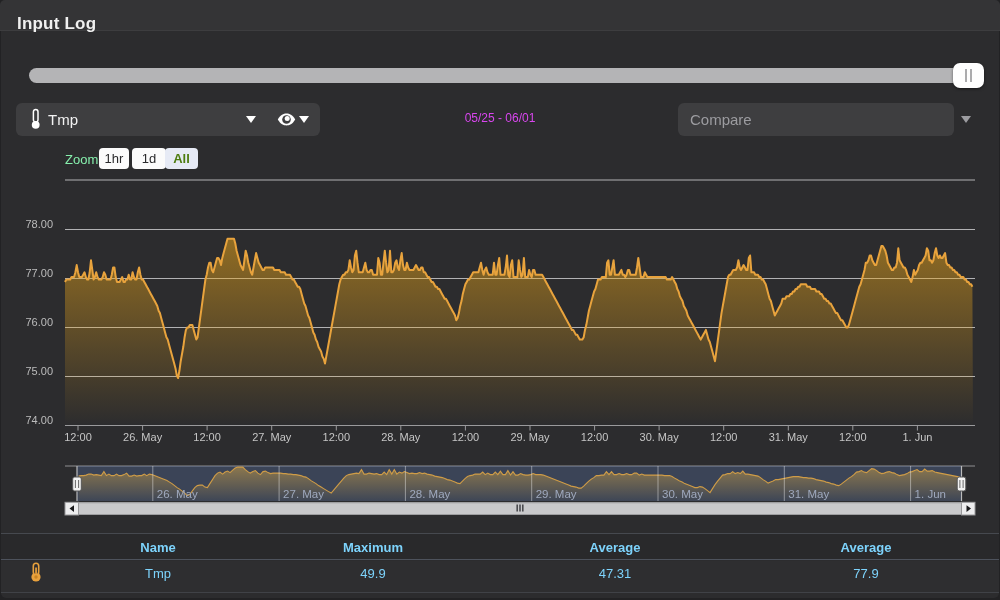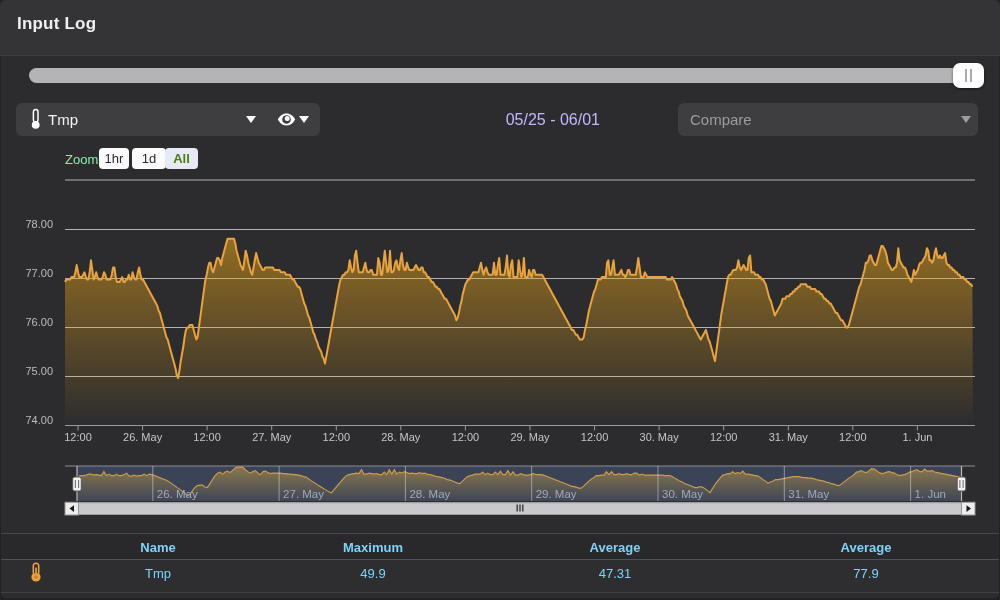--- a/index.html
+++ b/index.html
@@ -1,29 +1,29 @@
 <!DOCTYPE html>
 <html><head><meta charset="utf-8">
 <style>
 *{margin:0;padding:0;box-sizing:border-box}
 html,body{width:1000px;height:600px;background:#222224;font-family:"Liberation Sans",sans-serif;overflow:hidden}
 .card{position:absolute;left:1px;top:1px;width:998px;height:597px;background:#2c2c2e;border-radius:5px;border-top:1px solid #4a4a4c}
-.hdr{position:absolute;left:0;top:0;width:100%;height:56px;background:#343436;border-bottom:1px solid #3d3d3f;border-radius:5px 5px 0 0}
+.hdr{position:absolute;left:0;top:0;width:100%;height:31px;background:#343436;border-bottom:1px solid #3d3d3f;border-radius:5px 5px 0 0}
 .hdr span{position:absolute;left:17px;top:14px;font-size:17px;font-weight:bold;color:#f0f0f0;letter-spacing:.2px}
 .slider-track{position:absolute;left:29px;top:68px;width:955px;height:15px;background:#b4b4b6;border-radius:7.5px}
 .slider-handle{position:absolute;left:953px;top:63px;width:31px;height:25px;background:#fefefe;border-radius:7px;box-shadow:0 1px 3px rgba(0,0,0,.5)}
 .slider-handle:before,.slider-handle:after{content:"";position:absolute;top:6px;width:2px;height:13px;background:#ababad}
 .slider-handle:before{left:12px}.slider-handle:after{left:17px}
 .sel{position:absolute;top:103px;height:33px;background:#3e3e40;border-radius:6px}
 .sel1{left:16px;width:304px}
-.sel2{left:678px;width:300px}
+.sel2{left:678px;width:276px}
 .sel1 .lbl{position:absolute;left:32px;top:8px;font-size:15px;color:#f2f2f2}
 .sel2 .lbl{position:absolute;left:12px;top:8px;font-size:15px;color:#9c9ca0}
 .caret{position:absolute;width:0;height:0;border-left:5.5px solid transparent;border-right:5.5px solid transparent;border-top:7px solid #fff}
-.datetxt{position:absolute;left:400px;top:111px;width:200px;text-align:right;font-size:16px;color:#c4b5fd}
+.datetxt{position:absolute;left:400px;top:111px;width:200px;text-align:center;font-size:12px;color:#d946ef}
 .zoomlbl{position:absolute;left:65px;top:152px;font-size:13px;color:#86efac}
 .zbtn{position:absolute;top:148px;height:21px;background:#fbfbfb;border-radius:4px;font-size:13px;color:#2a2a2c;text-align:center;line-height:21px}
 .zb1{left:99px;width:30px}
 .zb2{left:132px;width:34px}
 .zb3{left:165px;width:33px;background:#e6eaf5;font-weight:bold;color:#4d7c0f}
 .tbl-txt{position:absolute;font-size:13px;color:#7dd3fc;transform:translateX(-50%);white-space:nowrap}
 </style></head>
 <body>
 <div class="card"></div>
 <div class="hdr">

